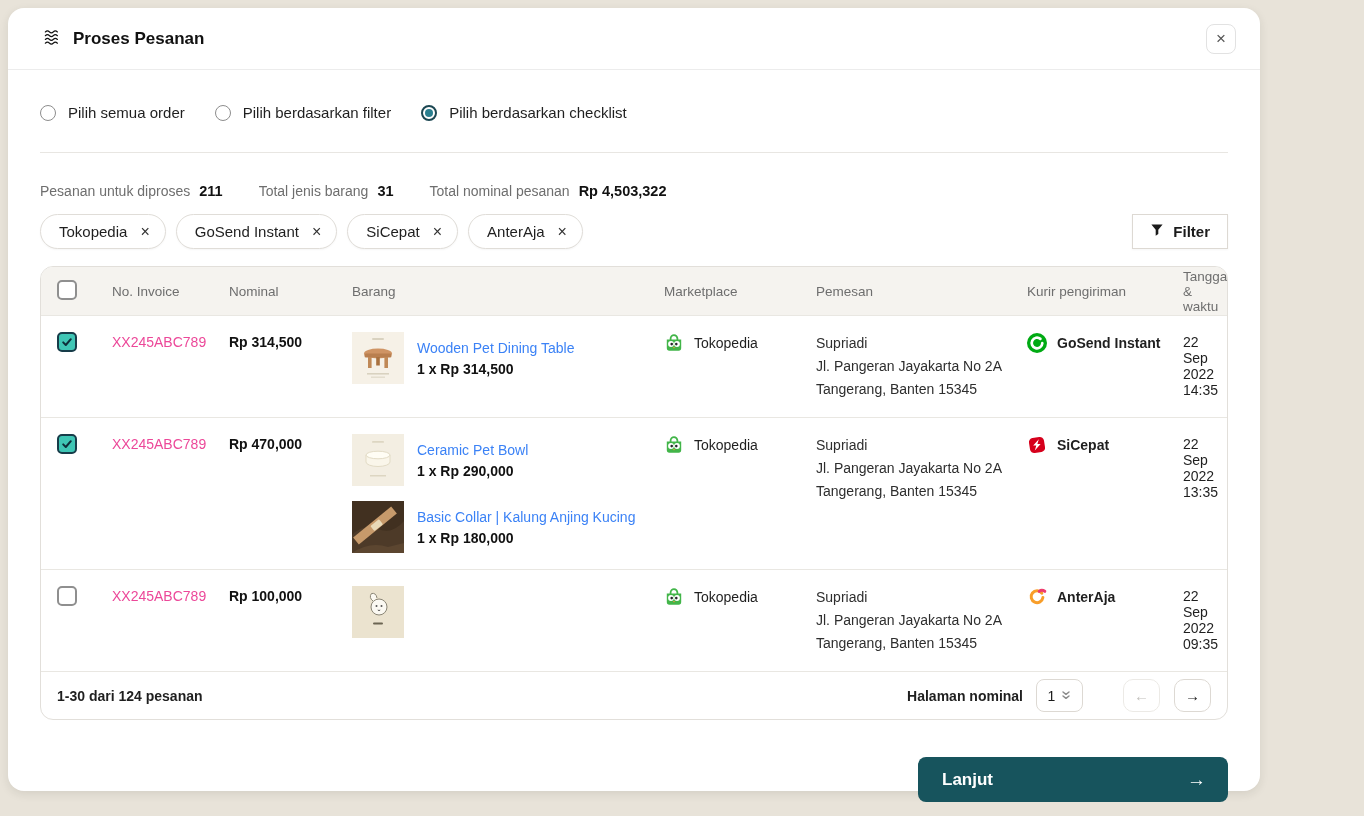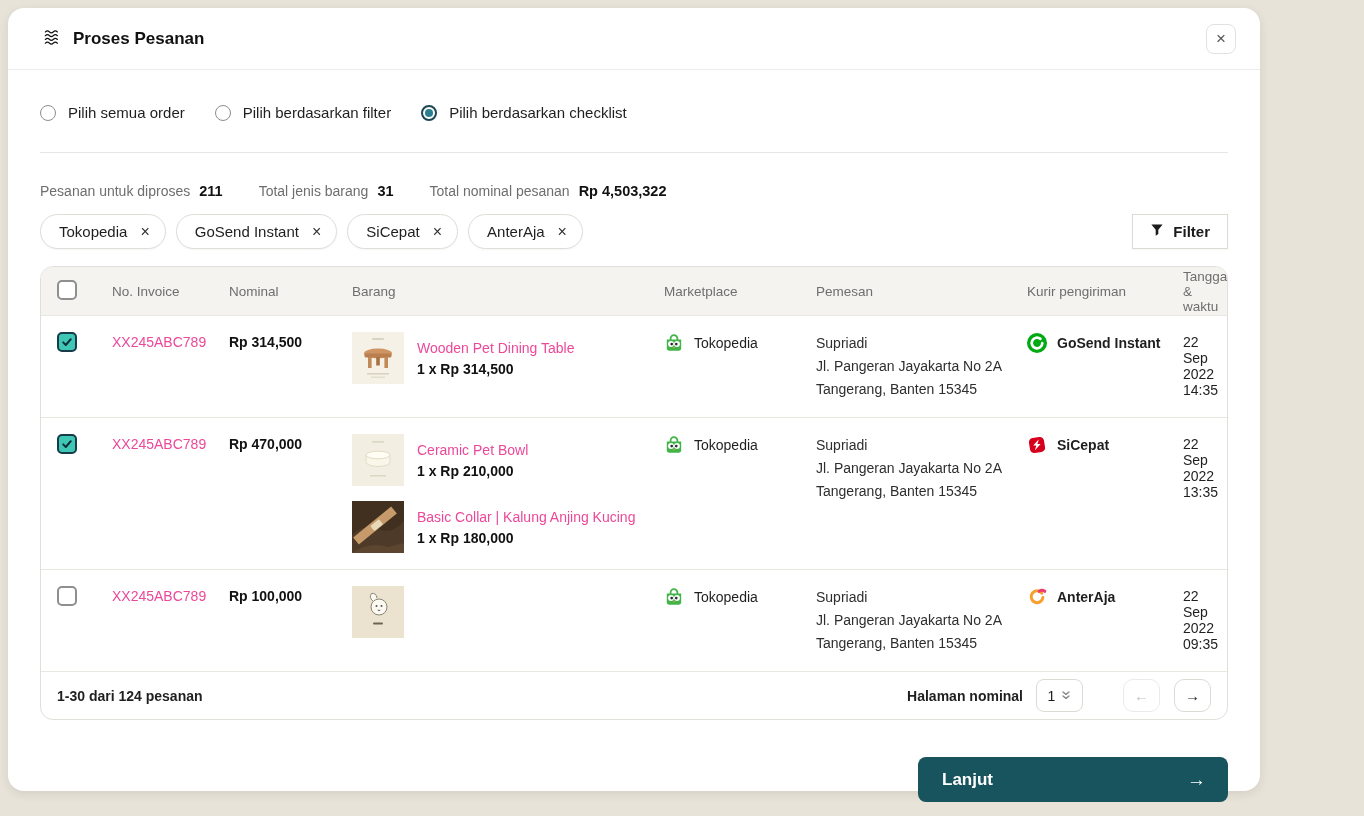--- a/index.html
+++ b/index.html
@@ -79,21 +79,21 @@
     display:inline-flex; align-items:center; justify-content:center; cursor:pointer; flex:none;
   }
   .checkbox.checked { background:var(--accent); border-color:#173c49; }
   .trow { padding:16px; border-top:1px solid #e9e7e2; align-items:start; font-size:14px; }
   .c-invoice { color:#ec4899; padding-top:2px; }
   .c-nominal { font-weight:700; color:#111; padding-top:2px; }
   .c-items { display:flex; flex-direction:column; gap:15px; padding-right:20px; }
   .item { display:flex; gap:13px; align-items:center; }
   .product-img { width:52px; height:52px; flex:none; }
   .product-img svg { width:52px; height:52px; display:block; }
-  .item-name { color:#ec4899; margin-bottom:5px; }
+  .item-name { color:#3b82f6; margin-bottom:5px; }
   .item-qty { font-weight:700; color:#111; }
   .c-mp, .c-courier { display:flex; gap:10px; align-items:center; padding-top:1px; }
   .mp-icon svg, .courier-icon svg { width:20px; height:20px; display:block; }
   .courier-name { font-weight:600; }
   .c-cust .cust-line { line-height:23px; color:#2e2e2e; }
   .c-date { color:#1f1f1f; padding-top:2px; }
   
   .tfoot {
     display:flex; justify-content:space-between; align-items:center; height:48px;
     border-top:1px solid #e9e7e2; padding:8px 16px;
@@ -293,21 +293,21 @@
                   <svg viewBox="0 0 52 52">
                     <rect width="52" height="52" fill="#f3eee2"></rect>
                     <rect x="20" y="7" width="12" height="1.8" rx="0.9" fill="#ddd6c2"></rect>
                     <path d="M14 21 v7 a12 4.5 0 0 0 24 0 v-7" fill="#faf6ea" stroke="#e2dbc5" stroke-width="1"></path>
                     <ellipse cx="26" cy="21" rx="12" ry="3.8" fill="#fffdf4" stroke="#e2dbc5" stroke-width="1"></ellipse>
                     <rect x="18" y="41" width="16" height="1.5" fill="#ddd6c2"></rect>
                   </svg>
                 </span>
     <div class="item-info">
       <div class="item-name">Ceramic Pet Bowl</div>
-      <div class="item-qty">1 x Rp 210,000</div>
+      <div class="item-qty">1 x Rp 290,000</div>
     </div>
   </div>
 
   <div class="item">
     <span class="product-img">
                   <svg viewBox="0 0 52 52">
                     <rect width="52" height="52" fill="#4d3a28"></rect>
                     <path d="M0 34 Q12 22 26 28 T52 20 V0 H0 Z" fill="#3c2c1c" opacity="0.7"></path>
                     <path d="M0 52 Q18 40 36 46 L52 42 V52 Z" fill="#5c4630"></path>
                     <path d="M4 40 L42 9" stroke="#c79a6b" stroke-width="9"></path>

